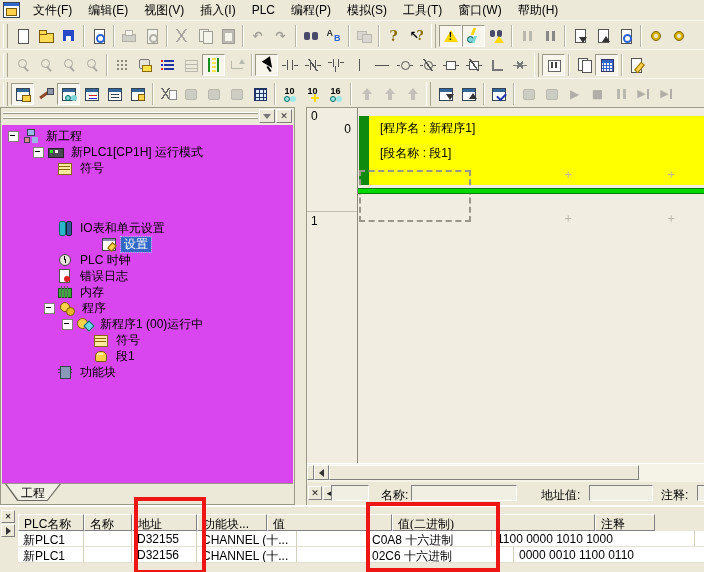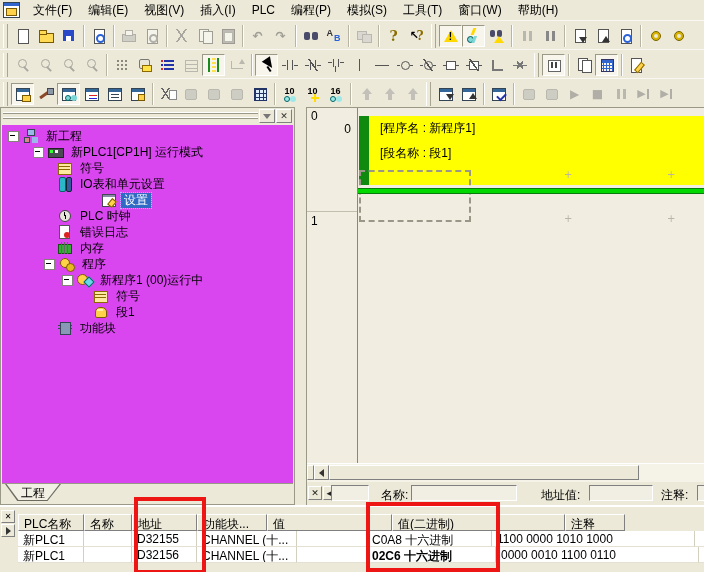--- a/index.html
+++ b/index.html
@@ -510,21 +510,21 @@
       </div>
       <div class="trow" style="padding-left: 31px;">
         <span class="exp"></span>
         <span class="tic tic-plc"></span>
         <span class="tlabel">新PLC1[CP1H] 运行模式</span>
       </div>
       <div class="trow" style="padding-left: 55px;">
         <span class="tic tic-symbols"></span>
         <span class="tlabel">符号</span>
       </div>
-      <div class="trow" style="padding-left: 55px;">
+      <div class="trow" style="padding-left: 55px; margin-top: 44px;">
         <span class="tic tic-iotable"></span>
         <span class="tlabel">IO表和单元设置</span>
       </div>
       <div class="trow" style="padding-left: 55px; margin-left: 44px;">
         <span class="tic tic-settings"></span>
         <span class="tlabel sel">设置</span>
       </div>
       <div class="trow" style="padding-left: 55px;">
         <span class="tic tic-clock"></span>
         <span class="tlabel">PLC 时钟</span>
@@ -615,41 +615,41 @@
         <span class="rtri"></span>
       </button>
   </div>
   <div class="w-table">
     <div class="w-hrow" id="wt-head">
         <div class="th" style="width: 66px;">PLC名称</div>
         <div class="th" style="width: 48px;">名称</div>
         <div class="th" style="width: 65px;">地址</div>
         <div class="th" style="width: 70px;">功能块...</div>
         <div class="th" style="width: 125px;">值</div>
-        <div class="th" style="width: 173px;">值(二进制)</div>
+        <div class="th" style="width: 203px; font-family: Liberation Serif, serif;">值(二进制)</div>
         <div class="th" style="width: 60px;">注释</div>
       </div>
     <div id="wt-body">
         <div class="w-row">
           <div class="td" style="width: 66px;">新PLC1</div>
           <div class="td" style="width: 48px;"></div>
           <div class="td" style="width: 65px;">D32155</div>
           <div class="td" style="width: 100px;">CHANNEL (十...</div>
           <div class="td" style="width: 70px;"></div>
           <div class="td" style="width: 125px;">C0A8 十六进制</div>
           <div class="td" style="width: 203px;">1100 0000 1010 1000</div>
           <div class="td" style="width: 60px;"></div>
         </div>
         <div class="w-row">
           <div class="td" style="width: 66px;">新PLC1</div>
           <div class="td" style="width: 48px;"></div>
           <div class="td" style="width: 65px;">D32156</div>
           <div class="td" style="width: 100px;">CHANNEL (十...</div>
           <div class="td" style="width: 70px;"></div>
-          <div class="td" style="width: 129px; font-weight: bold;">02C6 十六进制</div>
+          <div class="td" style="width: 147px;">02C6 十六进制</div>
           <div class="td" style="width: 203px;">0000 0010 1100 0110</div>
           <div class="td" style="width: 60px;"></div>
         </div>
       </div>
   </div>
 </div>
 
 <div class="red" id="redA"></div>
 <div class="red" id="redB"></div>
 

